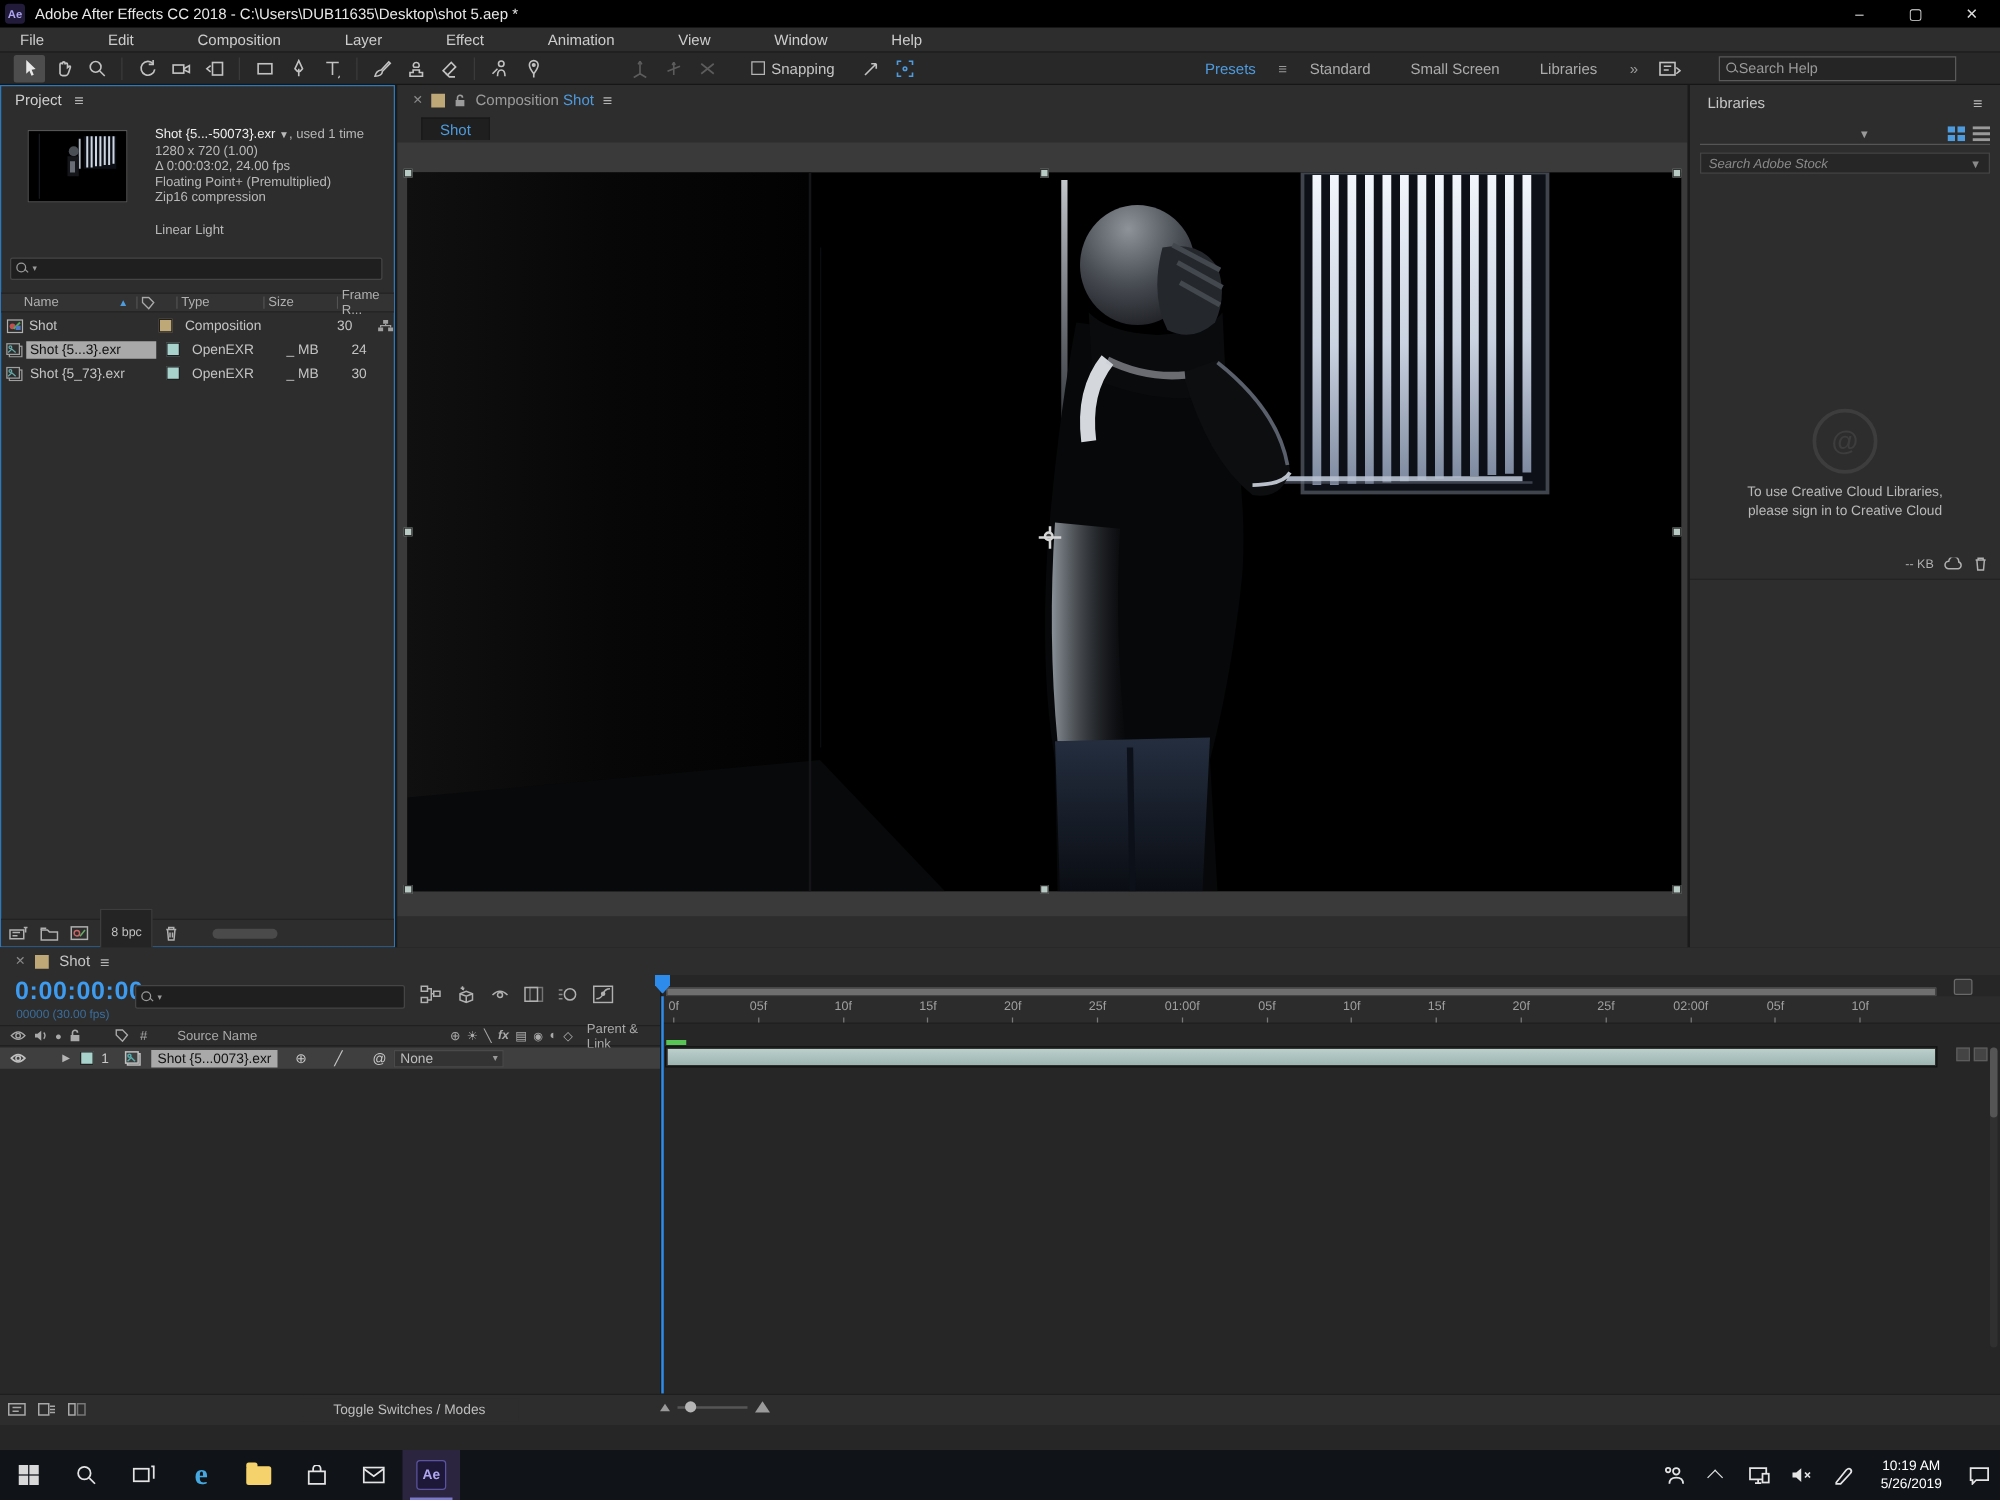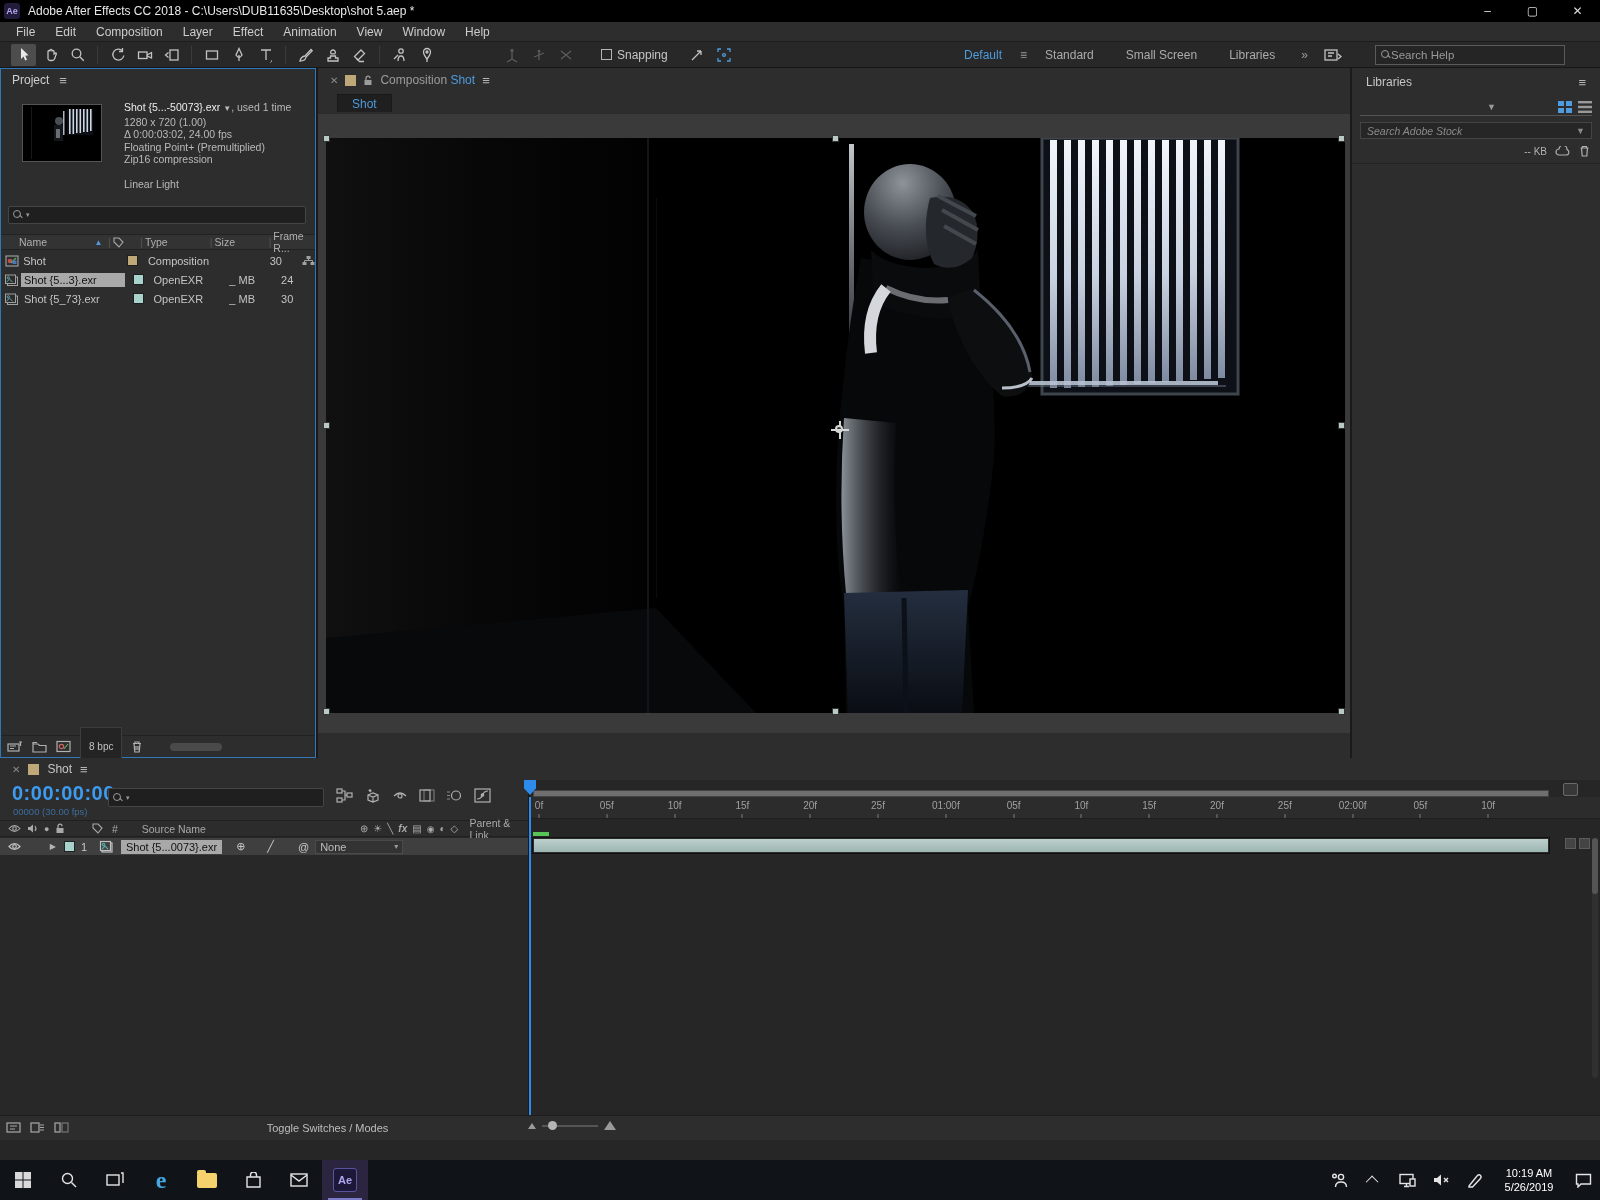--- a/index.html
+++ b/index.html
@@ -10,21 +10,21 @@
   .ico { display:inline-flex; align-items:center; justify-content:center; }
 
   
   #titlebar { left:0; top:0; width:1600px; height:22px; background:#000; display:flex; align-items:center; }
   #ae-logo { width:16px; height:16px; margin:0 8px 0 4px; background:#221b3a; border-radius:3px; color:#b0a6f0; font-size:9px; font-weight:bold; display:flex; align-items:center; justify-content:center; }
   #title-text { color:#e8e8e8; font-size:12px; }
   #win-buttons { margin-left:auto; display:flex; height:22px; }
   .win-btn { width:45px; height:22px; display:flex; align-items:center; justify-content:center; color:#dcdcdc; font-size:12px; }
 
   
-  #menubar { left:0; top:22px; width:1600px; height:20px; background:#2d2d2d; display:flex; align-items:center; padding-left:6px; border-bottom:1px solid #1c1c1c; }
+  #menubar { left:0; top:22px; width:1600px; height:20px; background:#2d2d2d; display:flex; align-items:center; padding-left:6px; border-bottom:1px solid #1c1c1c;gap:31px; }
   #menubar span { padding:0 10px; color:#cdcdcd; font-size:12px; }
 
   
   #toolbar { left:0; top:42px; width:1600px; height:26px; background:#282828; display:flex; align-items:center; border-bottom:1px solid #161616; }
   .tool { width:25px; height:22px; display:flex; align-items:center; justify-content:center; margin:0 1px; border-radius:2px; }
   .tool.active { background:#4d4d4d; }
   .tool svg { stroke:#c2c2c2; fill:none; stroke-width:1.3; }
   .tool.active svg { stroke:#fff; }
   .tool.dim svg { stroke:#5c5c5c; }
   .tsep { width:1px; height:18px; background:#3a3a3a; margin:0 6px; }
@@ -337,21 +337,21 @@
         </svg>
       </div>
     <div class="tool">
         <svg width="16" height="16" viewBox="0 0 16 16">
           <path d="M2 5 V2 H5 M11 2 H14 V5 M14 11 V14 H11 M5 14 H2 V11" stroke="#4e9bde"></path>
           <circle cx="8" cy="8" r="1.4" stroke="#4e9bde"></circle>
         </svg>
       </div>
 
     <div id="workspaces">
-      <span class="ws active">Default</span>
+      <span class="ws active">Presets</span>
       <span id="ws-menu">≡</span>
       <span class="ws">Standard</span>
       <span class="ws">Small Screen</span>
       <span class="ws">Libraries</span>
       <span id="overflow-chevron">»</span>
       <span class="tool">
           <svg width="18" height="14" viewBox="0 0 18 14">
             <rect x="1" y="2" width="12" height="10"></rect>
             <path d="M4 5 H10 M4 8 H8"></path>
             <path d="M14 6 L17 8.5 L14 11"></path>
@@ -748,20 +748,27 @@
                 <rect x="0" y="0" width="14" height="2.4"></rect>
                 <rect x="0" y="4.8" width="14" height="2.4"></rect>
                 <rect x="0" y="9.6" width="14" height="2.4"></rect>
               </g>
             </svg>
         </div>
         <div id="lib-search">
           <span>Search Adobe Stock</span>
           <span class="dd-caret">▼</span>
         </div>
+        <div id="lib-body">
+          <div id="cc-mark">@</div>
+          <div id="cc-text">
+            <div>To use Creative Cloud Libraries,</div>
+            <div>please sign in to Creative Cloud</div>
+          </div>
+        </div>
         <div id="lib-footer">
           <span>-- KB</span>
           <span>
               <svg width="16" height="11" viewBox="0 0 16 11">
                 <path d="M4 9 a3 3 0 0 1 0 -6 a4 4 0 0 1 8 .6 a2.8 2.8 0 0 1 -.4 5.4 Z"></path>
               </svg>
             </span>
           <span>
               <svg width="11" height="12" viewBox="0 0 11 12">
                 <path d="M1.5 3 H9.5 M3.5 3 V1.5 H7.5 V3 M2.5 3 L3.2 11 H7.8 L8.5 3"></path>

